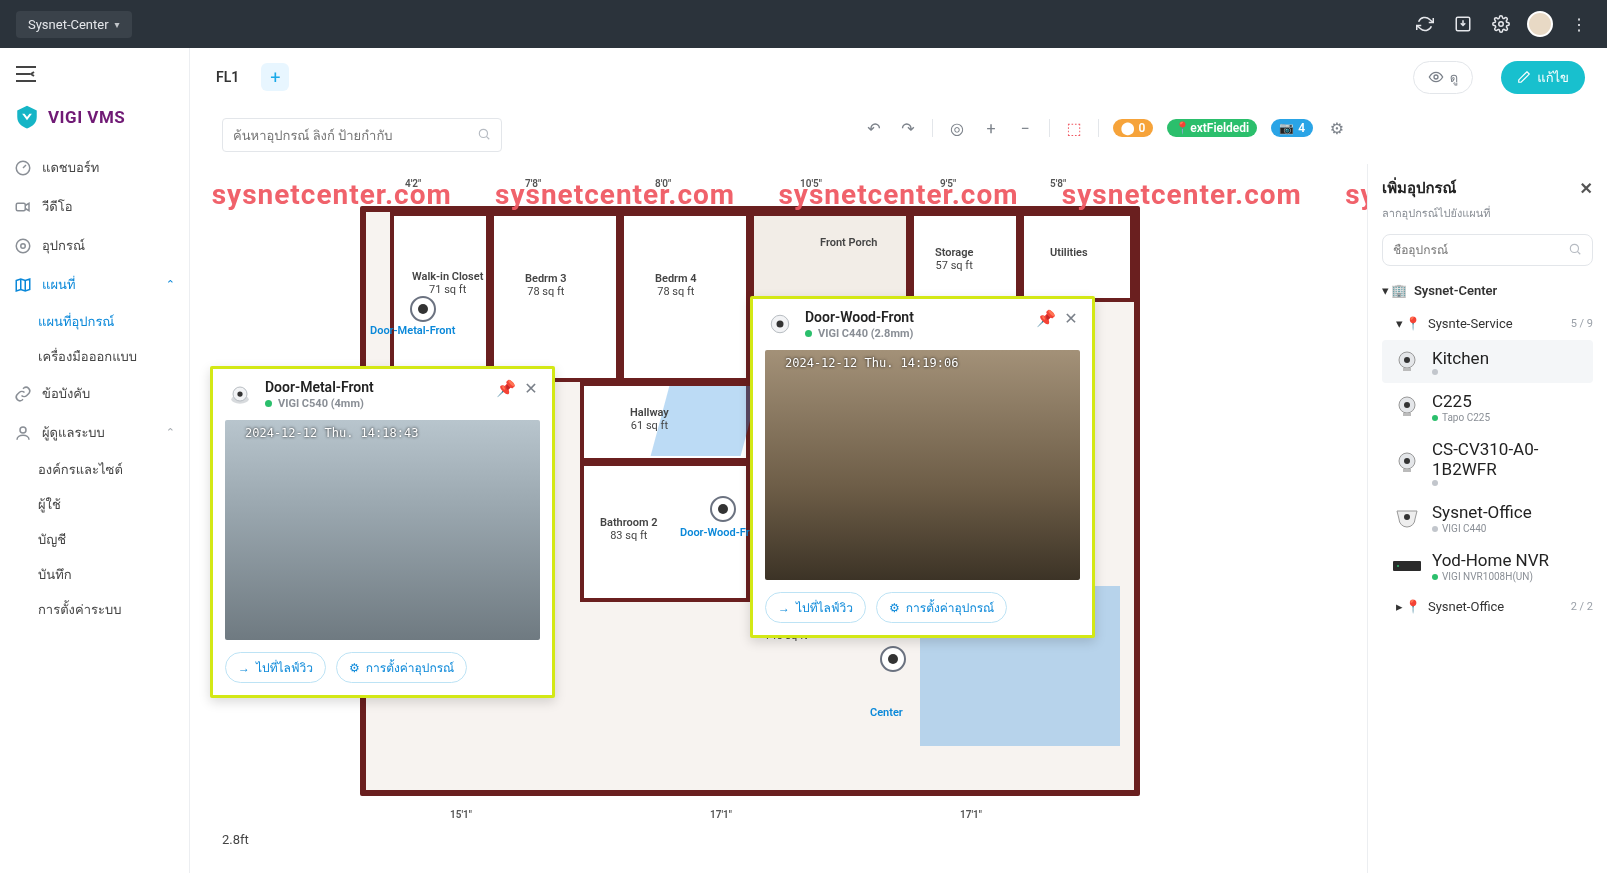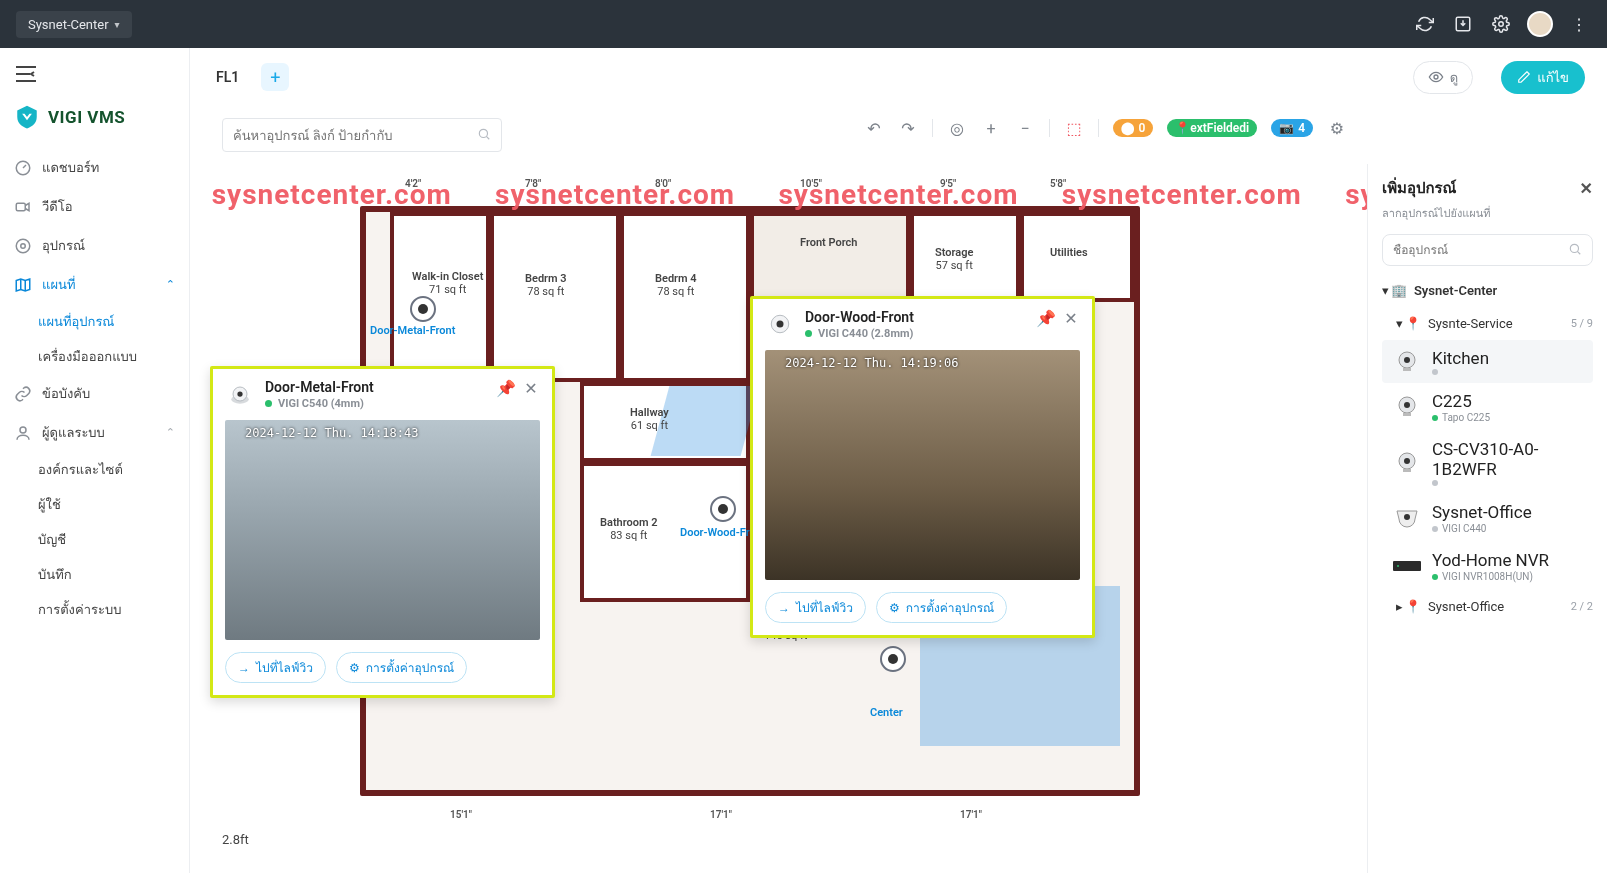--- a/index.html
+++ b/index.html
@@ -12,21 +12,21 @@
 .topbar-spacer { flex:1; }
 .tb-icon { width:24px; height:24px; display:flex; align-items:center; justify-content:center; cursor:pointer; margin-left:14px; color:#e5e7eb; }
 .avatar { width:26px; height:26px; border-radius:50%; background:#e8d9c5; margin-left:14px; cursor:pointer; border:2px solid #fff; }
 
 
 .shell { display:flex; height:825px; }
 .sidebar { width:190px; border-right:1px solid #eceef1; background:#fff; padding:12px 0; }
 .ham { width:28px; height:24px; margin:4px 0 8px 14px; cursor:pointer; color:#444; }
 .brand { display:flex; align-items:center; gap:8px; padding:8px 14px 18px; }
 .brand-logo { width:26px; height:26px; }
-.brand-text { font-weight:700; font-size:17px; letter-spacing:.5px; color:#14532d; }
+.brand-text { font-weight:700; font-size:17px; letter-spacing:.5px; color:#701a75; }
 .nav-item { display:flex; align-items:center; gap:10px; padding:9px 14px; font-size:13px; color:#444; cursor:pointer; position:relative; }
 .nav-item.active { color:#0a88d9; }
 .nav-item .caret { position:absolute; right:14px; font-size:11px; color:#a5aab0; }
 .nav-item.active .caret { color:#0a88d9; }
 .nav-sub { padding:7px 14px 7px 38px; font-size:13px; color:#444; cursor:pointer; }
 .nav-sub.active { color:#0a88d9; }
 .nav-ico { width:18px; height:18px; flex-shrink:0; color:#8a8f96; }
 .nav-item.active .nav-ico { color:#0a88d9; }
 
 
@@ -270,21 +270,21 @@
         <div class="fp-room" style="left:660px;top:6px;width:114px;height:90px"></div>
 
         <div class="fp-room" style="left:220px;top:176px;width:170px;height:80px"></div>
         <div class="fp-room" style="left:220px;top:256px;width:170px;height:140px"></div>
         <div class="fp-blue" style="left:300px;top:180px;width:90px;height:70px;transform:skewX(-15deg)"></div>
         <div class="fp-blue" style="left:560px;top:380px;width:200px;height:160px"></div>
 
         <div class="fp-label" style="left:52px;top:64px"><b>Walk-in Closet</b><span>71 sq ft</span></div>
         <div class="fp-label" style="left:165px;top:66px"><b>Bedrm 3</b><span>78 sq ft</span></div>
         <div class="fp-label" style="left:295px;top:66px"><b>Bedrm 4</b><span>78 sq ft</span></div>
-        <div class="fp-label" style="left:440px;top:30px">
+        <div class="fp-label" style="left:460px;top:30px">
             <b>Front Porch</b>
           </div>
         <div class="fp-label" style="left:575px;top:40px"><b>Storage</b><span>57 sq ft</span></div>
         <div class="fp-label" style="left:690px;top:40px">
             <b>Utilities</b>
           </div>
         <div class="fp-label" style="left:270px;top:200px"><b>Hallway</b><span>61 sq ft</span></div>
         <div class="fp-label" style="left:240px;top:310px"><b>Bathroom 2</b><span>83 sq ft</span></div>
         <div class="fp-label" style="left:400px;top:410px"><b>Sitting Rm</b><span>145 sq ft</span></div>
 

